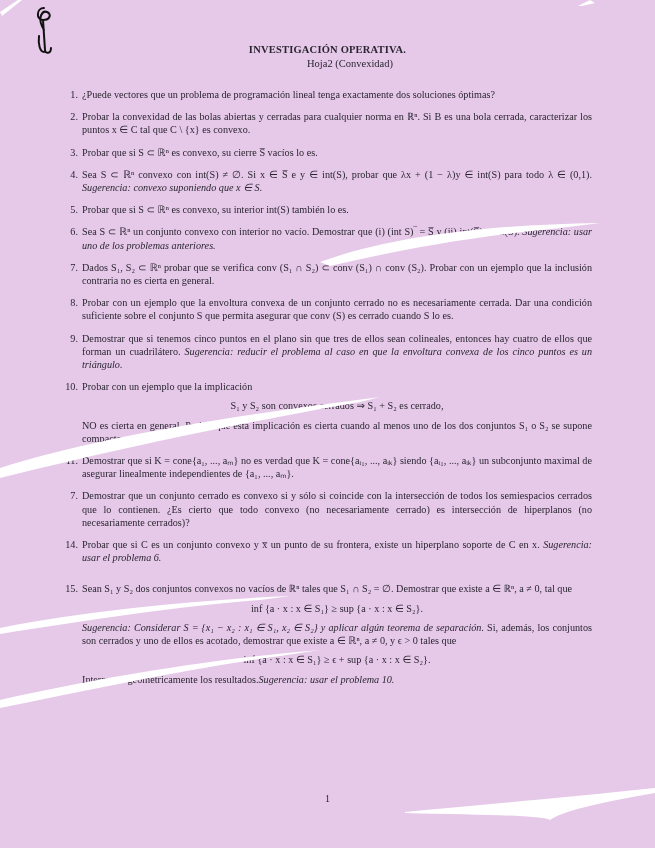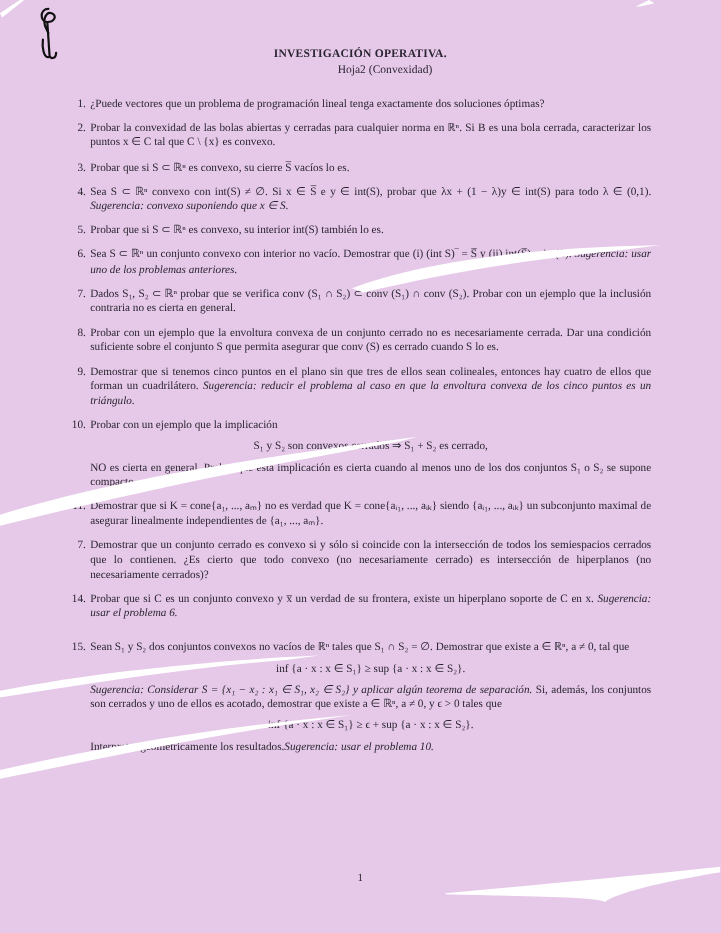--- a/index.html
+++ b/index.html
@@ -97,21 +97,21 @@
     <div class="prob" style="margin-bottom:9px">
       <span class="num">11.</span>
       <span class="txt">Demostrar que si K = cone{a₁, ..., aₘ} no es verdad que K = cone{aᵢ₁, ..., aᵢₖ} siendo {aᵢ₁, ..., aᵢₖ} un subconjunto maximal de asegurar linealmente independientes de {a₁, ..., aₘ}.</span>
     </div>
     <div class="prob" style="margin-bottom:9px">
       <span class="num">7.</span>
       <span class="txt">Demostrar que un conjunto cerrado es convexo si y sólo si coincide con la intersección de todos los semiespacios cerrados que lo contienen.  ¿Es cierto que todo convexo (no necesariamente cerrado) es intersección de hiperplanos (no necesariamente cerrados)?</span>
     </div>
     <div class="prob" style="margin-bottom:18px">
       <span class="num">14.</span>
-      <span class="txt"><span>Probar que si C es un conjunto convexo y x̅ un verdad de su frontera, existe un hiperplano soporte de C en x.</span><span class="it"> Sugerencia: usar el problema 6.</span></span>
+      <span class="txt"><span>Probar que si C es un conjunto convexo y x̅ un punto de su frontera, existe un hiperplano soporte de C en x.</span><span class="it"> Sugerencia: usar el problema 6.</span></span>
     </div>
     <div class="prob">
       <span class="num">15.</span>
       <span class="txt">Sean S₁ y S₂ dos conjuntos convexos no vacíos de ℝⁿ tales que S₁ ∩ S₂ = ∅. Demostrar que existe a ∈ ℝⁿ, a ≠ 0, tal que</span>
       <span class="eq">inf {a · x : x ∈ S₁} ≥ sup {a · x : x ∈ S₂}.</span>
       <span class="txt"><span class="it">Sugerencia: Considerar S = {x₁ − x₂ : x₁ ∈ S₁, x₂ ∈ S₂} y aplicar algún teorema de separación.</span><span> Si, además, los conjuntos son cerrados y uno de ellos es acotado, demostrar que existe a ∈ ℝⁿ, a ≠ 0, y  ϵ &gt; 0 tales que</span></span>
       <span class="eq">inf {a · x : x ∈ S₁} ≥ ϵ + sup {a · x : x ∈ S₂}.</span>
       <span class="txt"><span>Interpretar geométricamente los resultados.</span><span class="it">Sugerencia: usar el problema 10.</span></span>
     </div>
   </div>

